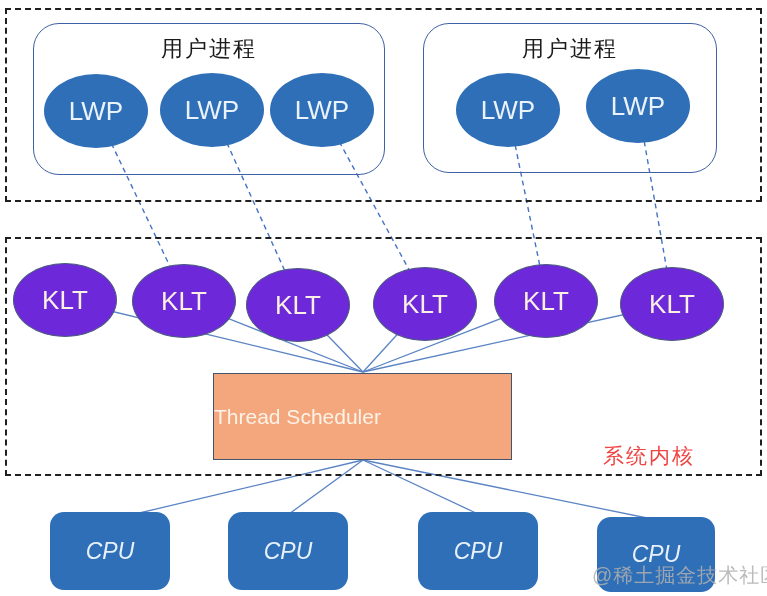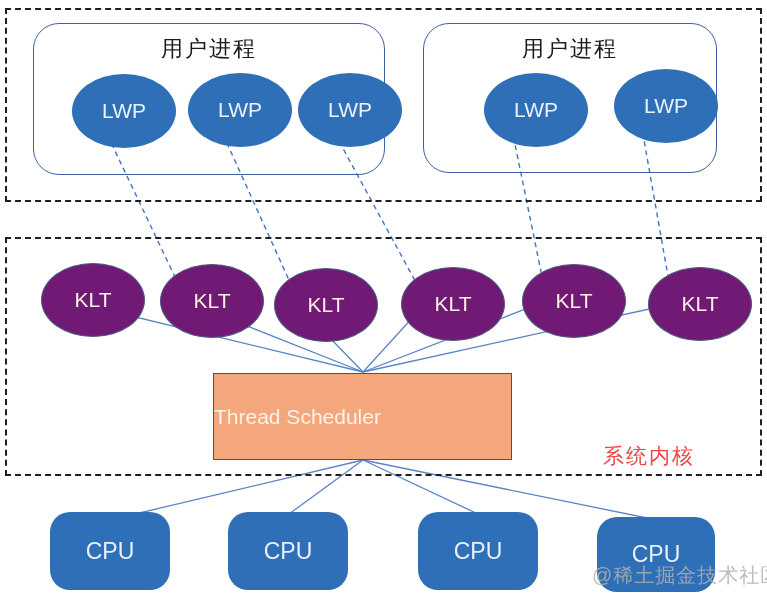--- a/index.html
+++ b/index.html
@@ -19,38 +19,38 @@
     background:transparent;z-index:3;
   }
   .uproc1{left:33px;top:23px;width:352px;height:152px;}
   .uproc2{left:423px;top:23px;width:294px;height:150px;}
   .uproc-title{
     position:absolute;top:10px;left:0;width:100%;text-align:center;
     font-size:22px;color:#1a1a1a;letter-spacing:2px;
   }
   .ellipse{
     position:absolute;width:104px;height:74px;border-radius:50%;z-index:4;
-    display:flex;align-items:center;justify-content:center;font-size:21px;box-sizing:border-box;margin-left:28px;
+    display:flex;align-items:center;justify-content:center;font-size:26px;box-sizing:border-box;
   }
   .lwp{background:#2e6fb7;color:#eaf2fb;}
-  .klt{background:#701a75;border:1.6px solid #4b5c7e;color:#faf0e4;}
+  .klt{background:#6d28d9;border:1.6px solid #4b5c7e;color:#faf0e4;}
   .sched{
     position:absolute;left:213px;top:373px;width:299px;height:87px;z-index:4;
     background:#f4a67c;border:1.6px solid #44546a;box-sizing:border-box;
     display:flex;align-items:center;justify-content:flex-start;
     font-size:21px;color:#fbf3e8;
   }
   .kernel-label{
     position:absolute;left:603px;top:442px;z-index:5;
     font-size:21px;color:#ef4444;letter-spacing:2px;
   }
   .cpu{
-    position:absolute;width:120px;height:78px;border-radius:20px;z-index:4;
+    position:absolute;width:120px;height:78px;border-radius:14px;z-index:4;
     background:#2e6fb7;display:flex;align-items:center;justify-content:center;
-    font-size:23px;color:#e8f1fb;
+    font-size:23px;color:#e8f1fb;font-style:italic;
   }
   .cpu1{left:50px;top:512px;}
   .cpu2{left:228px;top:512px;}
   .cpu3{left:418px;top:512px;}
   .cpu4{left:597px;top:517px;width:118px;height:75px;}
   .watermark{
     position:absolute;left:592px;top:562px;z-index:10;
     font-size:20px;color:rgba(175,175,175,0.85);letter-spacing:1px;white-space:nowrap;
   }
 </style>

